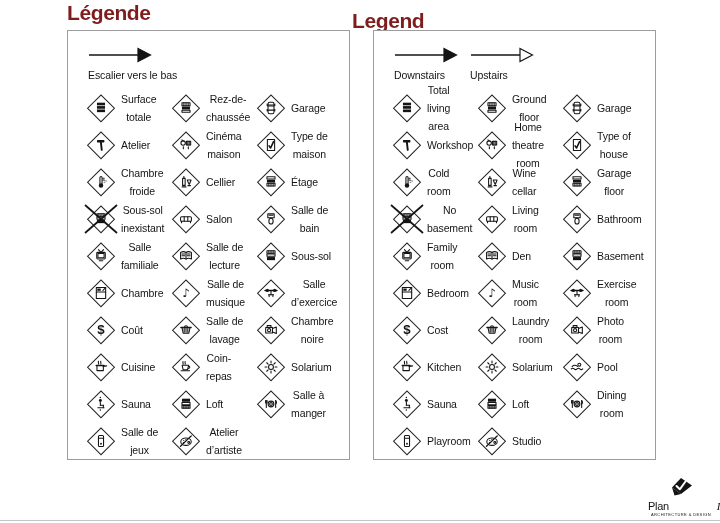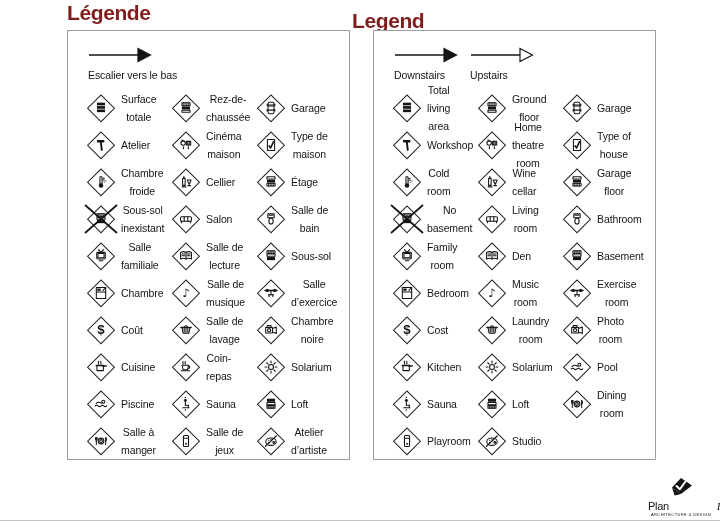--- a/index.html
+++ b/index.html
@@ -385,31 +385,20 @@
             <line x1="12" y1="4" x2="10.7" y2="5.3"></line>
             <line x1="5.3" y1="10.7" x2="4" y2="12"></line>
           </svg>
         </span>
         <div class="item-label">Solarium</div>
       </div>
       <div class="legend-item">
         <span class="diamond">
           <span class="diamond-sq"></span>
           <svg class="glyph" viewBox="0 0 16 16" fill="none" stroke="#141414" stroke-width="1" stroke-linecap="round" stroke-linejoin="round">
-            <circle cx="10.2" cy="5.8" r="1.4"></circle>
-            <path d="M3.4,7.6 C5.2,5.6 7.4,6.6 8.6,7.4"></path>
-            <path d="M2.6,9.8 q1.35,-1.3 2.7,0 t2.7,0 t2.7,0 t2.7,0"></path>
-          </svg>
-        </span>
-        <div class="item-label">Piscine</div>
-      </div>
-      <div class="legend-item">
-        <span class="diamond">
-          <span class="diamond-sq"></span>
-          <svg class="glyph" viewBox="0 0 16 16" fill="none" stroke="#141414" stroke-width="1" stroke-linecap="round" stroke-linejoin="round">
             <circle cx="7.4" cy="4.6" r="1.4" fill="#141414" stroke="none"></circle>
             <line x1="7.4" y1="6.2" x2="7.4" y2="9.2"></line>
             <line x1="7.4" y1="9.2" x2="10.2" y2="9.2"></line>
             <line x1="10.2" y1="9.2" x2="10.2" y2="11.4"></line>
             <line x1="5" y1="11.6" x2="10.8" y2="11.6"></line>
             <circle cx="7.4" cy="1.9" r="0.7" fill="#141414" stroke="none"></circle>
             <circle cx="7.4" cy="13.6" r="0.7" fill="#141414" stroke="none"></circle>
           </svg>
         </span>
         <div class="item-label">Sauna</div>

